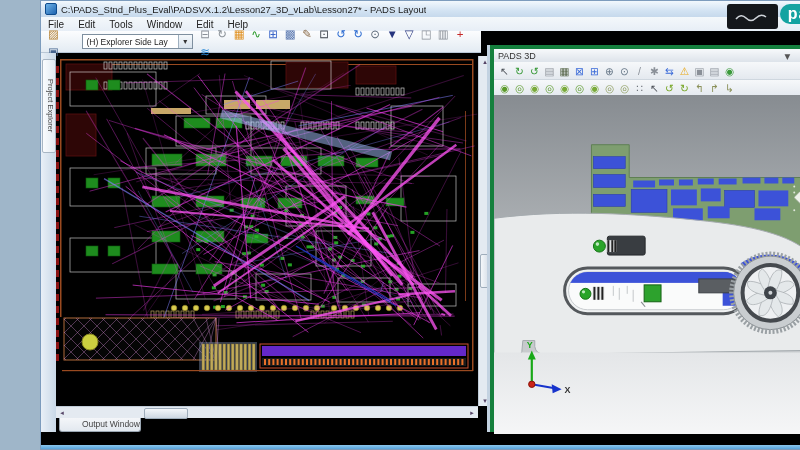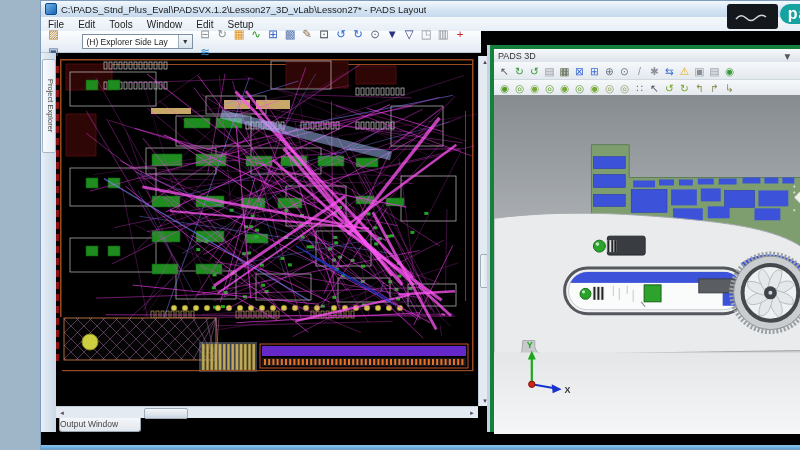--- a/index.html
+++ b/index.html
@@ -46,21 +46,21 @@
   #vscroll .arr{position:absolute;left:0;width:12px;height:11px;font-size:7px;text-align:center;line-height:11px;color:#546;}
   #vthumb{position:absolute;left:1px;top:198px;width:10px;height:32px;background:linear-gradient(90deg,#f4f7fa,#cdd7e2);
     border:1px solid #9fadbb;border-radius:2px;}
   #hscroll{position:absolute;left:15px;top:405px;width:422px;height:12px;background:#e4eaf1;
     border-top:1px solid #c0ccd8;box-sizing:border-box;}
   #hscroll .arr{position:absolute;top:0;width:12px;height:12px;font-size:7px;text-align:center;line-height:12px;color:#546;}
   #hthumb{position:absolute;left:88px;top:1px;width:42px;height:9px;background:linear-gradient(#f4f7fa,#cdd7e2);
     border:1px solid #9fadbb;border-radius:2px;}
   #ow-tab{position:absolute;left:18px;top:417px;width:80px;height:13px;background:linear-gradient(#f4f6f9,#e2e8ef);
     border:1px solid #9aa6b2;border-top:none;border-radius:0 0 3px 3px;
-    font-size:8.5px;color:#444;text-align:left;line-height:12px;}
+    font-size:8.5px;color:#444;text-align:right;line-height:12px;}
   
   #splitter{position:absolute;left:446px;top:44px;width:3px;height:387px;background:#c3d2e1;}
   #panel3d{position:absolute;left:449px;top:44px;width:348px;height:387px;background:#eef1f4;
     border:4px solid #15803d;box-sizing:border-box;}
   #p3d-title{height:13px;display:flex;align-items:center;padding:0 4px;
     background:linear-gradient(#f7f9fb,#dde3ea);font-size:9px;color:#333;}
   #p3d-title .sp{flex:1;}
   .p3d-tb{display:flex;align-items:center;height:17px;background:linear-gradient(#f6f8fa,#e4e9ef);
     border-bottom:1px solid #cfd7df;padding-left:3px;}
   .p3d-tb .ticon{width:13px;height:14px;line-height:14px;font-size:10.5px;}
@@ -95,21 +95,21 @@
       </svg>
   </div>
   <div id="logo-pads">pads</div>
 
   <div id="menubar">
       <span class="item">File</span>
       <span class="item">Edit</span>
       <span class="item">Tools</span>
       <span class="item">Window</span>
       <span class="item">Edit</span>
-      <span class="item">Setup</span>
+      <span class="item">Help</span>
     </div>
 
   <div id="toolbar">
     <span><span class="ticon" style="color: rgb(184, 134, 58);">▨</span><span class="ticon" style="color: rgb(70, 100, 142);">▣</span></span>
     <span id="layer-combo">
       <span class="val">(H) Explorer Side Lay</span>
       <span class="dd">▾</span>
     </span>
     <span><span class="ticon" style="color: rgb(138, 144, 152);">⊟</span><span class="ticon" style="color: rgb(136, 143, 150);">↻</span><span class="ticon" style="color: rgb(224, 144, 32);">▦</span><span class="ticon" style="color: rgb(42, 154, 42);">∿</span><span class="ticon" style="color: rgb(58, 100, 200);">⊞</span><span class="ticon" style="color: rgb(90, 120, 176);">▩</span><span class="ticon" style="color: rgb(138, 106, 72);">✎</span><span class="ticon" style="color: rgb(60, 66, 74);">⊡</span><span class="ticon" style="color: rgb(42, 106, 208);">↺</span><span class="ticon" style="color: rgb(42, 106, 208);">↻</span><span class="ticon" style="color: rgb(90, 104, 120);">⊙</span><span class="ticon" style="color: rgb(38, 53, 126);">▼</span><span class="ticon" style="color: rgb(38, 53, 126);">▽</span><span class="ticon" style="color: rgb(138, 144, 152);">◳</span><span class="ticon" style="color: rgb(138, 144, 152);">▥</span><span class="ticon" style="color: rgb(196, 40, 40);">+</span><span class="ticon" style="color: rgb(42, 138, 216);">≋</span></span>
   </div>

